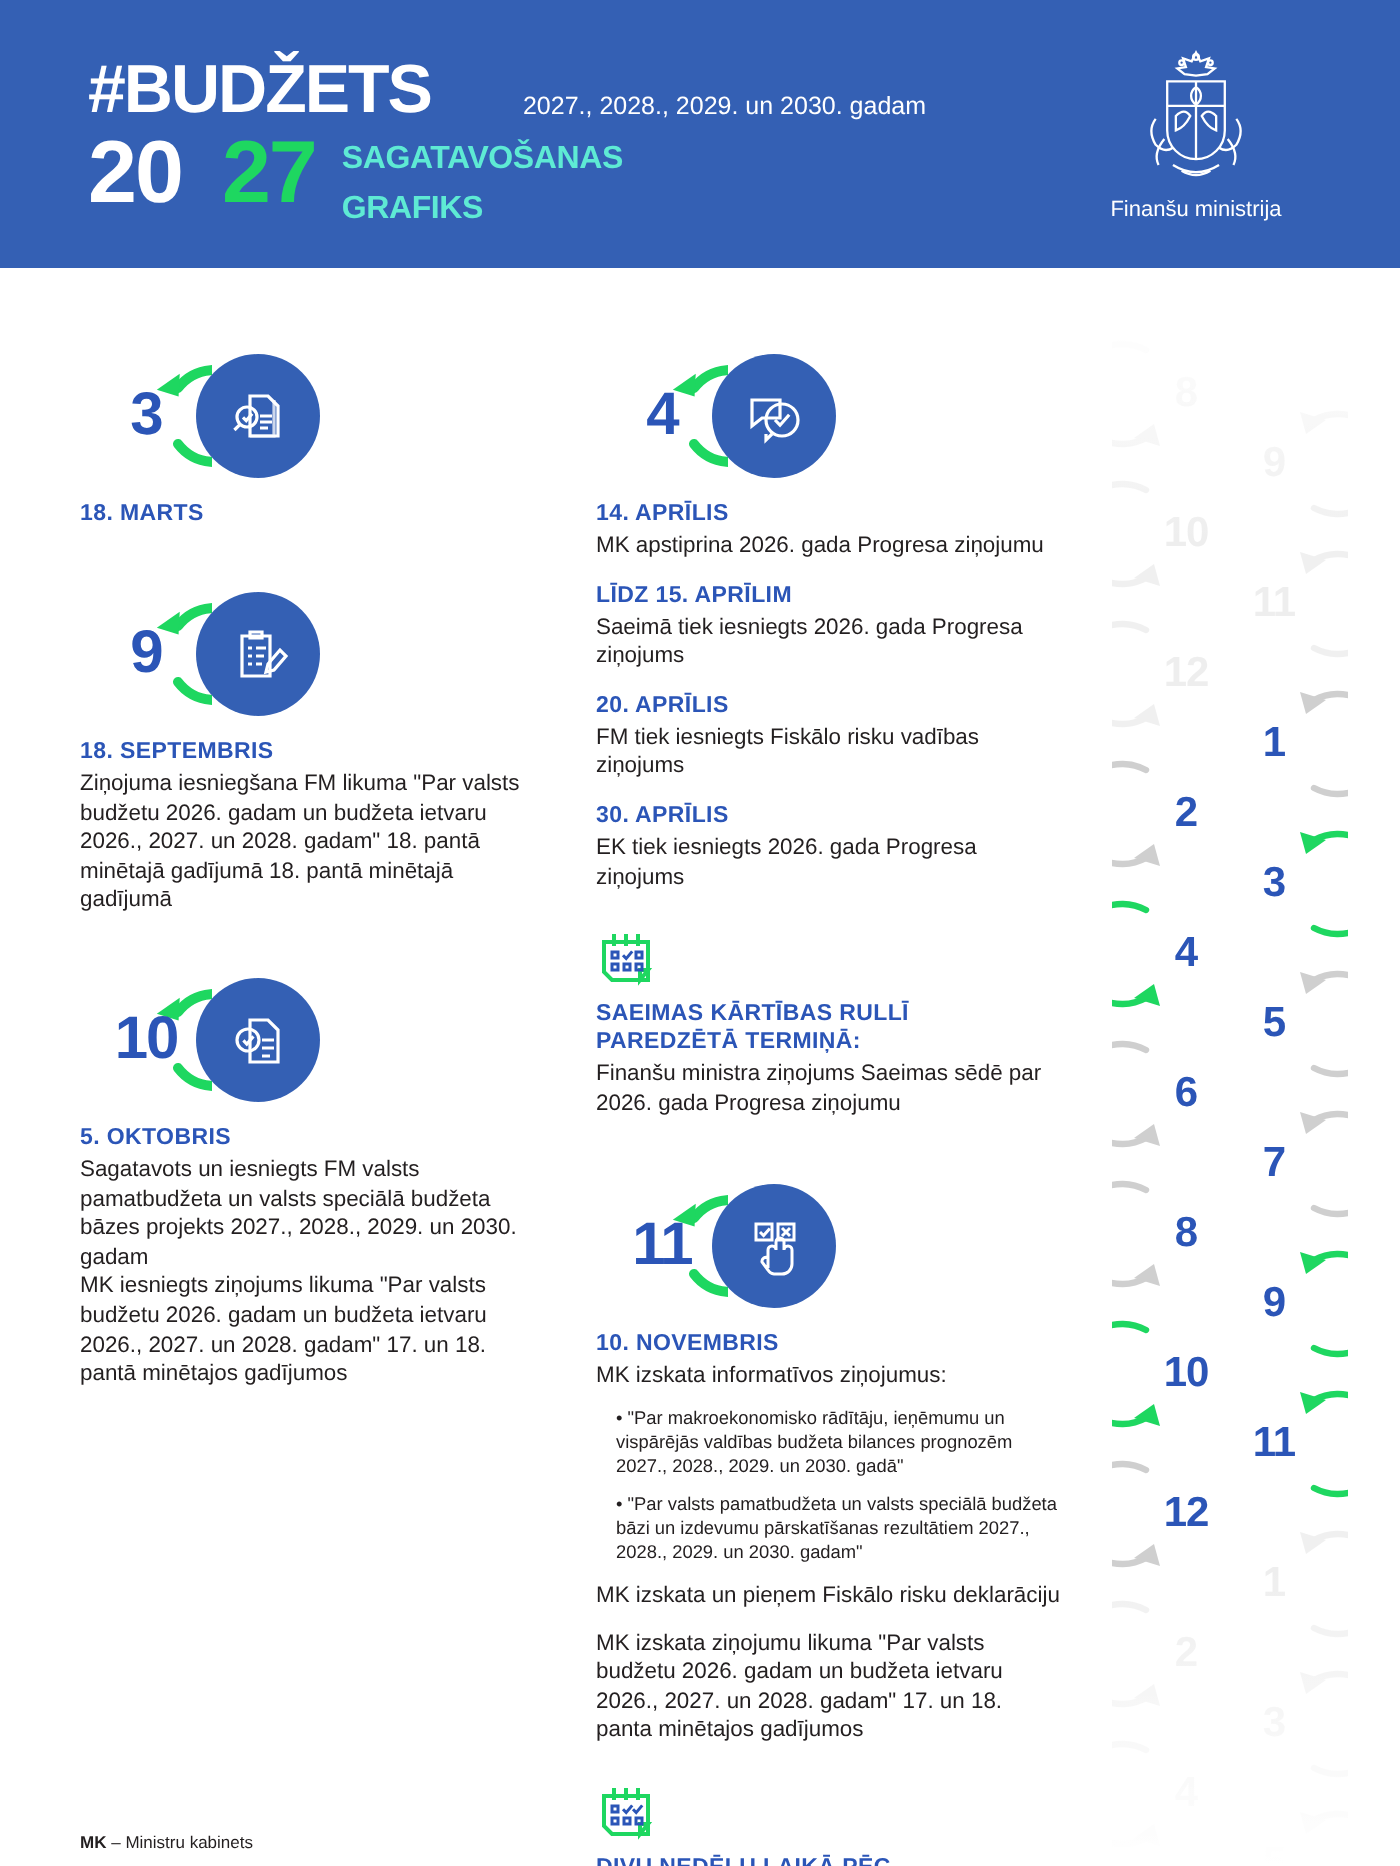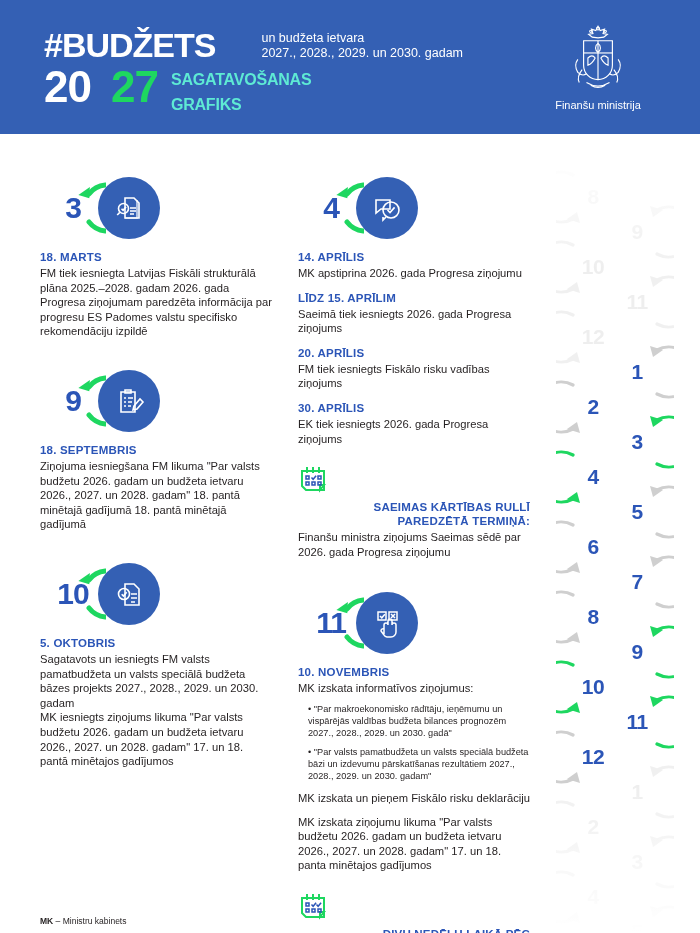--- a/index.html
+++ b/index.html
@@ -173,21 +173,20 @@
   .cal-note { margin-top: 18px; }
   .cal-icon { width: 34px; height: 30px; display:block; margin-bottom: 6px; }
   .cal-title {
     color: #2b55b7;
     font-size: 11.5px;
     font-weight: 700;
     line-height: 14px;
     letter-spacing: 0.2px;
     margin-bottom: 2px;
     white-space: pre-line;
-    text-align: right;
   }
 
   
   .timeline {
     position: absolute;
     left: 548px; top: 160px;
     width: 152px;
     height: 773px;
     overflow: hidden;
   }
@@ -228,21 +227,20 @@
   .footer-legend b { color: #231f20; }
 </style>
 </head>
 <body>
 
 <div class="header">
   <div class="hdr-left">
     <div class="hdr-row1">
       <div class="hdr-budzets">#BUDŽETS</div>
       <div class="hdr-sub">
-        <div>un budžeta ietvara</div>
         <div>2027., 2028., 2029. un 2030. gadam</div>
       </div>
     </div>
     <div class="hdr-row2">
       <div class="hdr-year"><span>20</span><span class="y-green">27</span></div>
       <div class="hdr-title">SAGATAVOŠANAS
 GRAFIKS</div>
     </div>
   </div>
   <div class="hdr-right">
@@ -286,21 +284,20 @@
           <path d="M13 7 h9 l5 5 v15 h-14 z"></path>
             <path d="M25 9 v18 h-12" opacity="0.75"></path>
           <path d="M18 17 h6 M18 20 h6 M18 23 h4"></path>
           <circle cx="11.5" cy="17.5" r="5"></circle>
             <path d="M9.5 17.7 l1.6 1.6 l3-3.4"></path>
           <path d="M7.8 21.4 l-2.6 2.6"></path>
         </svg>
       </div>
     </div>
     <div class="date-head">18. MARTS</div>
-    <div class="body-text">FM tiek iesniegta Latvijas Fiskāli strukturālā plāna 2025.–2028. gadam 2026. gada Progresa ziņojumam paredzēta informācija par progresu ES Padomes valstu specifisko rekomendāciju izpildē</div>
   </div>
 
   <div class="block" style="margin-top:30px">
     <div class="marker">
       <div class="arc-num">
         <svg viewBox="0 0 66 64" width="66" height="64">
           <path d="M49 46 A23 23 0 1 0 49 18" fill="none" stroke="#1ed760" stroke-width="5" stroke-linecap="round"></path>
           <path d="M42 12 L51 19 L42 26 Z" fill="#1ed760" transform="rotate(55 47 19)"></path>
         </svg>
         <div class="num">9</div>

